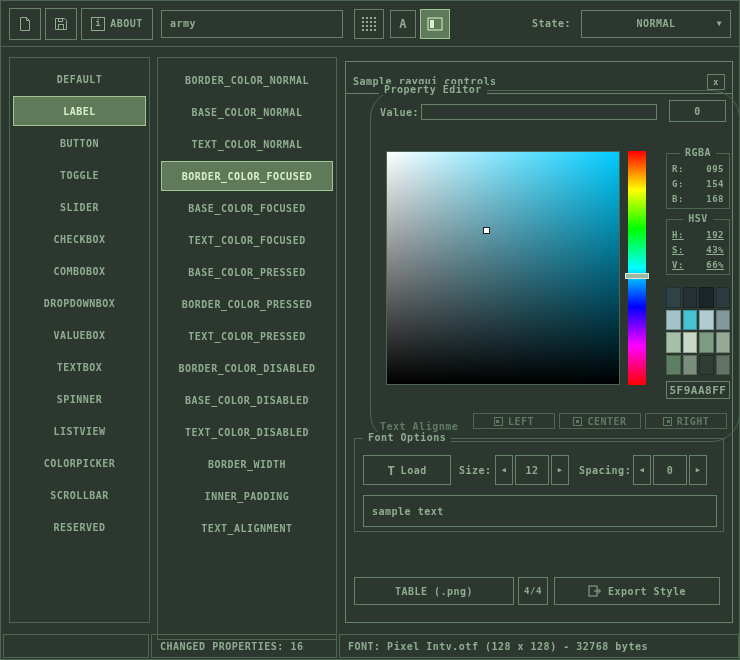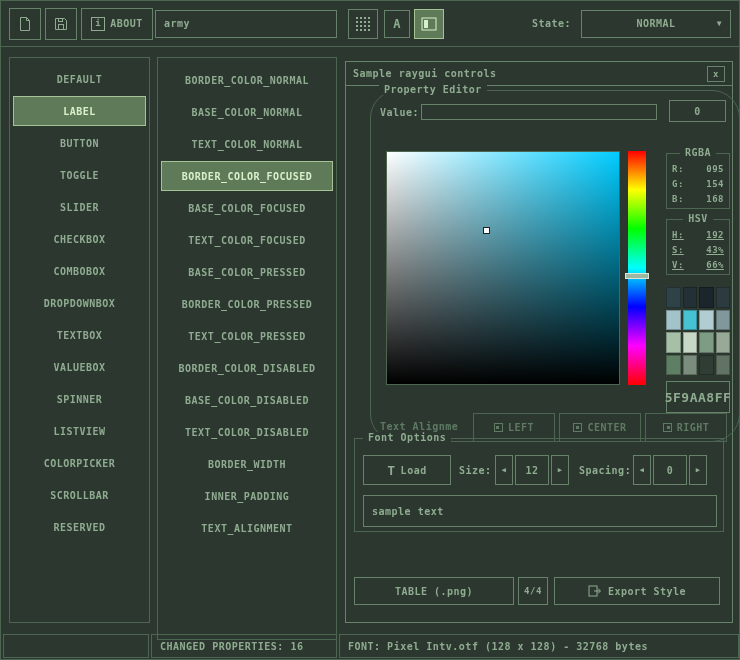--- a/index.html
+++ b/index.html
@@ -39,21 +39,21 @@
   
   .panel{position:absolute;border:1px solid var(--border-dim);}
   .list{display:flex;flex-direction:column;gap:2px;}
   .left-list{left:8px;top:56px;width:141px;height:566px;padding-top:6px;}
   .mid-list{left:156px;top:56px;width:180px;height:583px;padding-top:7px;}
   .litem{height:30px;margin:0 3px;display:flex;align-items:center;justify-content:center;cursor:pointer;}
   .litem.selected{background:var(--sel-bg);border:1px solid var(--sel-border);color:var(--text-bright);}
 
   
   .window{position:absolute;left:344px;top:60px;width:388px;height:562px;border:1px solid var(--border);}
-  .titlebar{height:24px;border-bottom:1px solid var(--border);display:flex;align-items:center;padding:0 7px;}
+  .titlebar{height:24px;border-bottom:1px solid var(--border);display:flex;align-items:center;padding:0 7px;margin-top:8px;}
   .closebtn{width:18px;height:16px;margin-left:auto;border:1px solid var(--border);
     display:flex;align-items:center;justify-content:center;font-size:9px;cursor:pointer;}
 
   
   .pe{left:24px;top:28px;width:370px;height:352px;border-radius:28px;}
   .pe .value-label{position:absolute;left:9px;top:16px;}
   .pe .value-input{position:absolute;left:50px;top:13px;width:236px;height:16px;}
   .pe .value-box{position:absolute;left:298px;top:9px;width:57px;height:22px;}
   .sv{position:absolute;left:15px;top:60px;width:234px;height:234px;border:1px solid var(--border-dim);
     background:linear-gradient(to bottom,rgba(0,0,0,0),#000),linear-gradient(to right,#fff,var(--picker-hue));cursor:crosshair;}
@@ -61,23 +61,23 @@
   .hue{position:absolute;left:257px;top:60px;width:18px;height:234px;cursor:pointer;
     background:linear-gradient(to bottom,#f00 0%,#ff0 16.6%,#0f0 33.3%,#0ff 50%,#00f 66.6%,#f0f 83.3%,#f00 100%);}
   .hue-handle{position:absolute;left:-3px;right:-3px;height:6px;background:#9cb8a2;
     border:1px solid #d8e8d8;transform:translateY(-3px);}
   .rgba-box{left:295px;top:62px;width:64px;height:56px;padding-top:8px;}
   .hsv-box{left:295px;top:128px;width:64px;height:56px;padding-top:8px;text-decoration:underline;}
   .kv{display:flex;justify-content:space-between;padding:0 5px;line-height:15px;font-size:9px;}
   .palette{position:absolute;left:295px;top:196px;width:64px;height:88px;display:grid;
     grid-template-columns:repeat(4,1fr);grid-template-rows:repeat(4,1fr);gap:2px;}
   .pcell{border:1px solid rgba(0,0,0,.25);cursor:pointer;}
-  .hexbox{position:absolute;left:295px;top:290px;width:64px;height:32px;font-size:13px;}
+  .hexbox{position:absolute;left:295px;top:290px;width:64px;height:18px;font-size:11px;}
   .align-label{position:absolute;left:9px;top:330px;color:var(--text-dim);}
-  .al-btn{position:absolute;top:322px;width:82px;height:29px;}
+  .al-btn{position:absolute;top:322px;width:82px;height:16px;}
   .alicon{width:9px;height:9px;border:1px solid currentColor;position:relative;display:inline-block;}
   .alicon::after{content:"";position:absolute;width:3px;height:3px;background:currentColor;top:2px;}
   .alicon.l::after{left:1px;} .alicon.c::after{left:2px;} .alicon.r::after{right:1px;}
 
   
   .fo{left:8px;top:376px;width:370px;height:94px;}
   .load-btn{position:absolute;left:8px;top:16px;width:88px;height:30px;}
   .load-glyph{font-size:13px;}
   .fo-label-size{position:absolute;left:104px;top:26px;}
   .fo-label-spacing{position:absolute;left:224px;top:26px;}
@@ -117,21 +117,21 @@
       <svg width="16" height="16" viewBox="0 0 16 16">
         <path d="M2.5 2.5h9l2 2v9h-11z" fill="none" stroke="currentColor"></path>
         <rect x="5.5" y="8.5" width="5" height="5" fill="none" stroke="currentColor"></rect>
         <rect x="5.5" y="2.5" width="4" height="3" fill="none" stroke="currentColor"></rect>
       </svg>
     </button>
     <button class="btn" style="margin-left:4px;width:72px;height:32px">
       <span class="iconbox">i</span>
       <span>ABOUT</span>
     </button>
-    <input class="tinput" style="margin-left: 2px; width: 182px; height: 28px;" value="army">
+    <input class="tinput" style="margin-left: 8px; width: 182px; height: 28px;" value="army">
     <button class="btn" style="margin-left:11px;width:30px;height:30px">
       <svg width="14" height="14" viewBox="0 0 14 14" fill="currentColor">
         <rect x="0" y="0" width="2" height="2"></rect>
           <rect x="4" y="0" width="2" height="2"></rect>
           <rect x="8" y="0" width="2" height="2"></rect>
           <rect x="12" y="0" width="2" height="2"></rect>
         <rect x="0" y="4" width="2" height="2"></rect>
           <rect x="4" y="4" width="2" height="2"></rect>
           <rect x="8" y="4" width="2" height="2"></rect>
           <rect x="12" y="4" width="2" height="2"></rect>
@@ -163,22 +163,22 @@
 
   <div class="panel list left-list">
     <div class="litem">DEFAULT</div>
     <div class="litem selected">LABEL</div>
     <div class="litem">BUTTON</div>
     <div class="litem">TOGGLE</div>
     <div class="litem">SLIDER</div>
     <div class="litem">CHECKBOX</div>
     <div class="litem">COMBOBOX</div>
     <div class="litem">DROPDOWNBOX</div>
+    <div class="litem">VALUEBOX</div>
     <div class="litem">TEXTBOX</div>
-    <div class="litem">VALUEBOX</div>
     <div class="litem">SPINNER</div>
     <div class="litem">LISTVIEW</div>
     <div class="litem">COLORPICKER</div>
     <div class="litem">SCROLLBAR</div>
     <div class="litem">RESERVED</div>
   </div>
 
   <div class="panel list mid-list">
     <div class="litem">BORDER_COLOR_NORMAL</div>
     <div class="litem">BASE_COLOR_NORMAL</div>

